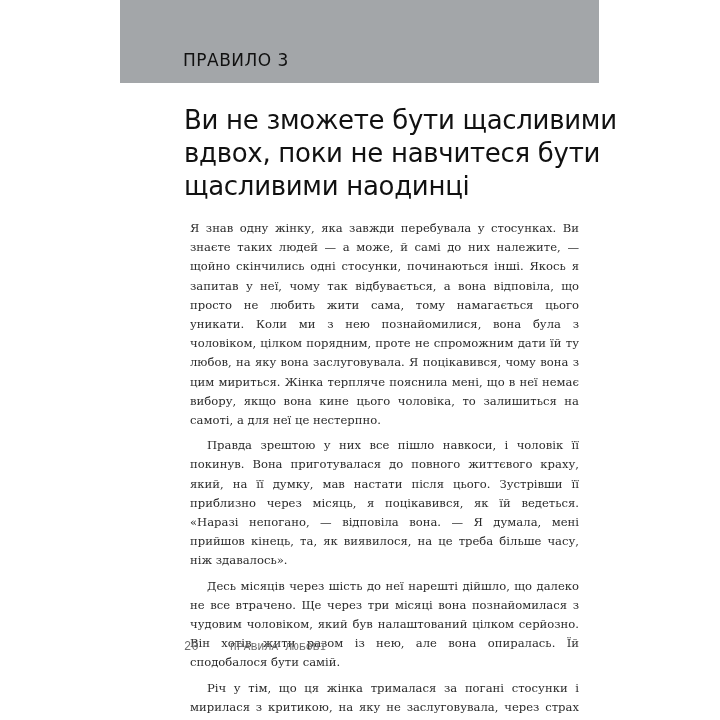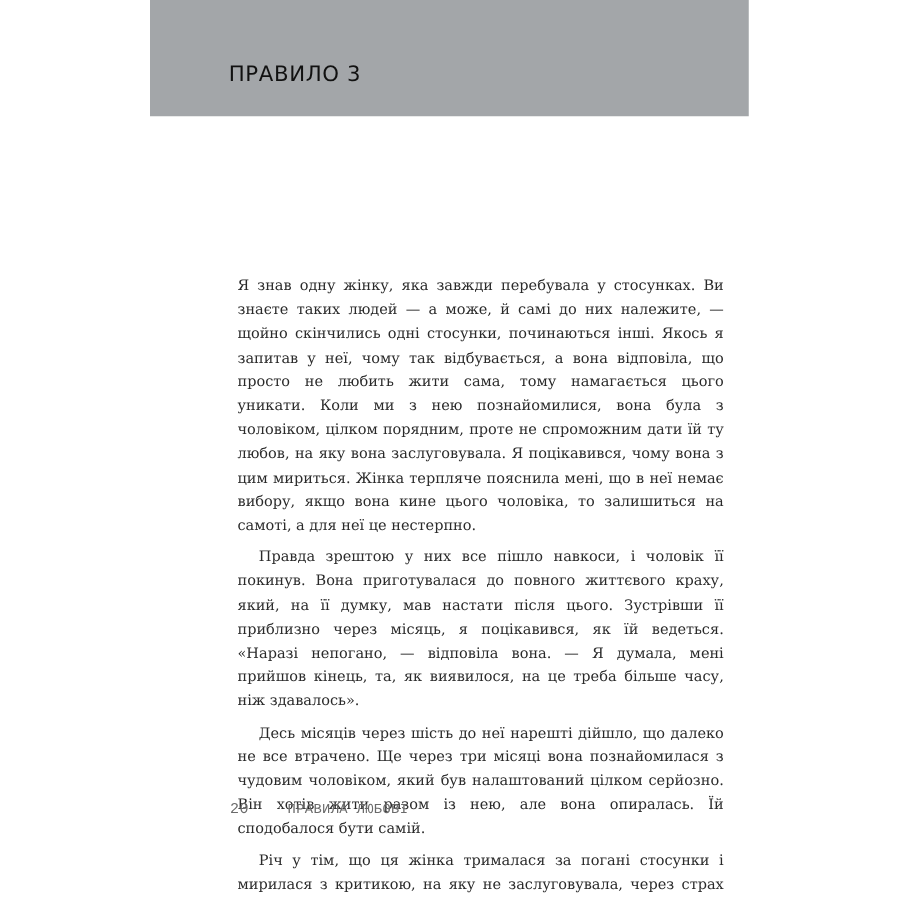--- a/index.html
+++ b/index.html
@@ -1,19 +1,19 @@
 <!DOCTYPE html>
 <html><head>
   <meta charset="utf-8">
   <style>
     html, body { margin: 0; padding: 0; background: #ffffff; }
     body { width: 720px; height: 720px; position: relative; overflow: hidden; }
     .page { position: absolute; left: 0; top: 0; width: 720px; height: 720px; background: #ffffff; }
     .band {
-      position: absolute; left: 120px; top: 0; width: 479px; height: 93px;
+      position: absolute; left: 120px; top: 0; width: 479px; height: 83px;
       background: #a3a6a9;
     }
     .band-label {
       position: absolute; left: 63px; top: 50px;
       font-family: "DejaVu Sans", sans-serif; font-size: 17px; letter-spacing: 0.5px;
       color: #111; font-weight: normal;
     }
     .title {
       position: absolute; left: 184px; top: 104px; width: 400px;
       font-family: "DejaVu Sans", sans-serif; font-size: 26px; line-height: 33px;
@@ -36,20 +36,25 @@
     .footer .running { font-size: 11px; }
   </style>
 </head>
 <body>
 
 <div class="page">
   <div class="band">
     <div class="band-label">ПРАВИЛО 3</div>
   </div>
 
+  <div class="title">
+    <span>Ви не зможете бути щасливими</span>
+    <span>вдвох, поки не навчитеся бути</span>
+    <span>щасливими наодинці</span>
+  </div>
 
   <div class="body-text">
     <p>Я знав одну жінку, яка завжди перебувала у стосунках. Ви знаєте таких людей — а може, й самі до них належите, — щойно скінчились одні стосунки, починаються інші. Якось я запитав у неї, чому так відбувається, а вона відповіла, що просто не любить жити сама, тому намагається цього уникати. Коли ми з нею познайомилися, вона була з чоловіком, цілком порядним, проте не спроможним дати їй ту любов, на яку вона заслуговувала. Я поцікавився, чому вона з цим мириться. Жінка терпляче пояснила мені, що в неї немає вибору, якщо вона кине цього чоловіка, то залишиться на самоті, а для неї це нестерпно.</p>
     <p class="indent">Правда зрештою у них все пішло навкоси, і чоловік її покинув. Вона приготувалася до повного життєвого краху, який, на її думку, мав настати після цього. Зустрівши її приблизно через місяць, я поцікавився, як їй ведеться. «Наразі непогано, — відповіла вона. — Я думала, мені прийшов кінець, та, як виявилося, на це треба більше часу, ніж здавалось».</p>
     <p class="indent">Десь місяців через шість до неї нарешті дійшло, що далеко не все втрачено. Ще через три місяці вона познайомилася з чудовим чоловіком, який був налаштований цілком серйозно. Він хотів жити разом із нею, але вона опиралась. Їй сподобалося бути самій.</p>
     <p class="indent">Річ у тім, що ця жінка трималася за погані стосунки і мирилася з критикою, на яку не заслуговувала, через страх залишитися без чоловіка. Але, зрозумівши, що їй добре наодинці, вона підняла планку значно вище і вже не була згодна на другосортні стосунки. Не було потреби. Адже чого їй було тепер боятись? У найгіршому</p>
   </div>
 
   <div class="footer">
     <span class="pg">20</span><span class="running">ПРАВИЛА ЛЮБОВІ</span>

